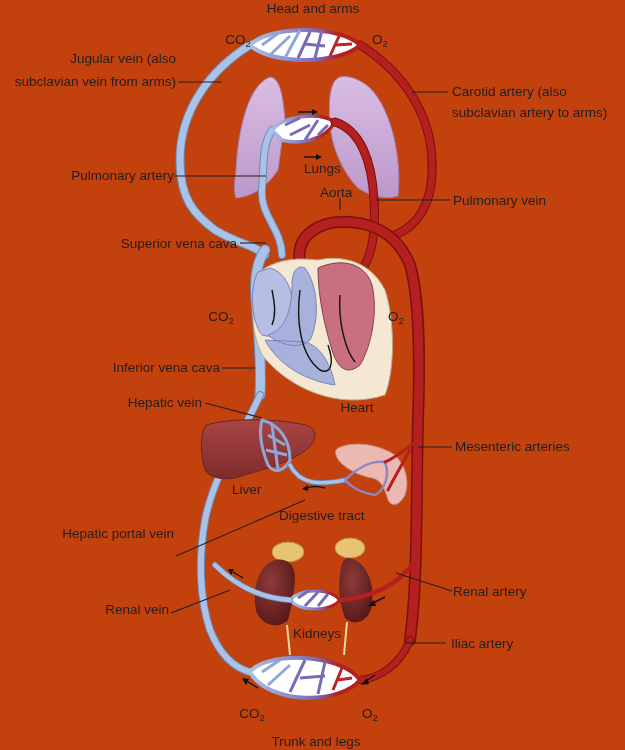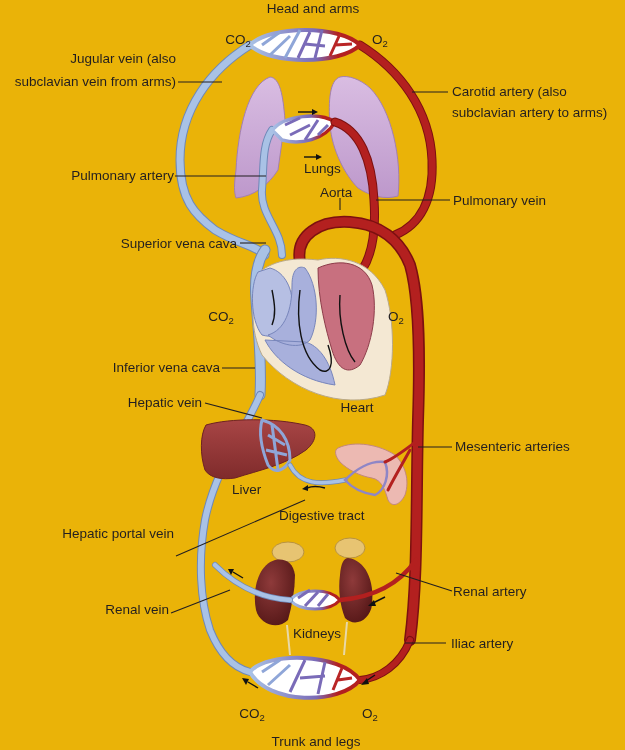--- a/index.html
+++ b/index.html
@@ -1,16 +1,16 @@
 <!DOCTYPE html>
 <html><head>
 <meta charset="utf-8">
 <style>
   html, body { margin: 0; padding: 0; background: #ffffff; }
-  #stage { position: relative; width: 625px; height: 750px; overflow: hidden; background: #eab308; }
+  #stage { position: relative; width: 625px; height: 750px; overflow: hidden; background: #c2410c; }
   svg { position: absolute; left: 0; top: 0; }
   .lbl { font-family: "Liberation Sans", sans-serif; font-size: 13.5px; fill: #231f20; }
   .lbl-c { text-anchor: middle; }
   .lbl-r { text-anchor: end; }
   .sub { font-size: 9.5px; }
   .leader { stroke: #231f20; stroke-width: 1.1; fill: none; }
   .vein { fill: none; stroke: #a9c2e6; stroke-linecap: round; }
   .vein-edge { fill: none; stroke: #6e88b8; stroke-linecap: round; }
   .art { fill: none; stroke: #b3201f; stroke-linecap: round; }
   .art-edge { fill: none; stroke: #7c1010; stroke-linecap: round; }

